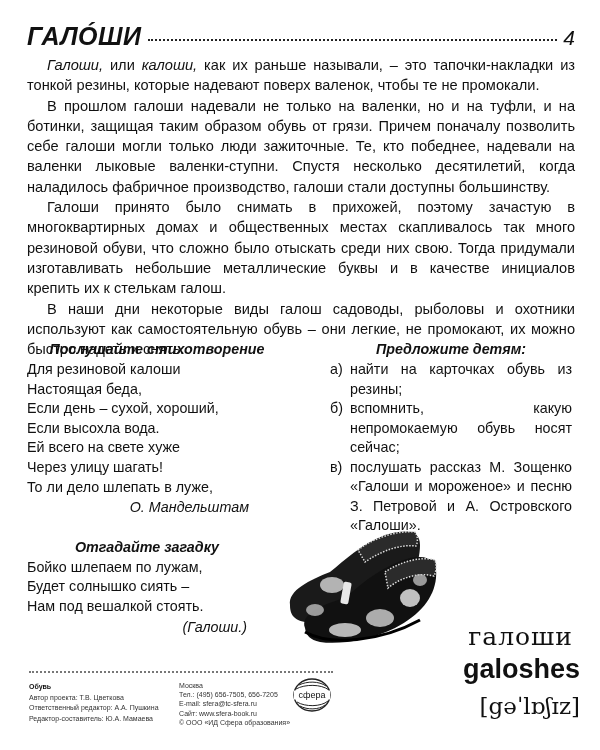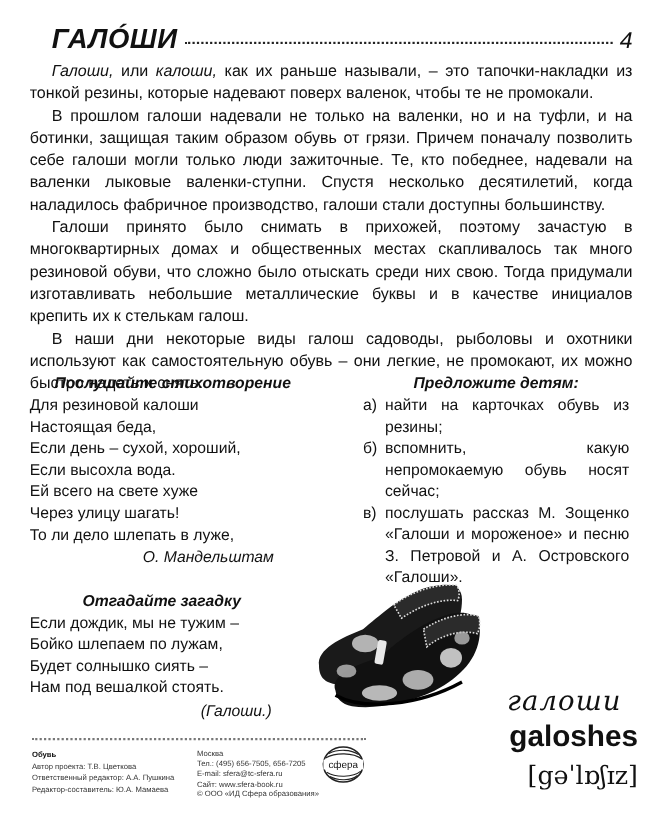--- a/index.html
+++ b/index.html
@@ -1,20 +1,20 @@
 <!DOCTYPE html>
 <html><head>
 <meta charset="utf-8">
 <style>
   html, body { margin: 0; padding: 0; background: #ffffff; }
   body { width: 600px; height: 750px; position: relative; overflow: hidden; color: #111; font-family: "Liberation Sans", sans-serif; }
   .page { position: absolute; left: 0; top: 0; width: 600px; height: 750px; }
 
   .title-row { position: absolute; left: 27px; top: 22px; width: 548px; height: 30px; display: flex; align-items: baseline; }
-  .title { font-family: "Liberation Sans", sans-serif; font-weight: bold; font-style: italic; font-size: 25px; letter-spacing: 0.5px; white-space: nowrap; margin-left: 20px; }
+  .title { font-family: "Liberation Sans", sans-serif; font-weight: bold; font-style: italic; font-size: 25px; letter-spacing: 0.5px; white-space: nowrap; }
   .dots { flex: 1; border-bottom: 2px dotted #222; margin: 0 6px; transform: translateY(-4px); }
   .pagenum { font-style: italic; font-size: 21px; font-weight: normal; }
 
   .intro { position: absolute; left: 27px; top: 55px; width: 548px; font-size: 14.6px; line-height: 20.3px; text-align: justify; }
   .intro p { margin: 0; text-indent: 20px; }
   .intro p:first-child { text-indent: 20px; }
   .intro em { font-style: italic; }
 
   .col-left { position: absolute; left: 27px; top: 341px; width: 260px; font-size: 14.3px; }
   .col-right { position: absolute; left: 330px; top: 341px; width: 242px; font-size: 14.3px; }
@@ -25,21 +25,21 @@
   .task { display: flex; line-height: 19.5px; }
   .task-label { width: 20px; flex: none; }
   .task-text { flex: 1; text-align: justify; }
 
   .riddle { position: absolute; left: 27px; top: 539px; width: 240px; font-size: 14.3px; }
   .riddle .poem-line { line-height: 19.4px; }
   .riddle-answer { font-style: italic; text-align: right; padding-right: 20px; line-height: 20px; margin-top: 1px; }
 
   .shoe-image { position: absolute; left: 270px; top: 510px; width: 170px; height: 140px; }
 
-  .cursive-word { position: absolute; left: 453px; top: 622px; width: 120px; text-align: center; font-family: "DejaVu Serif", serif; font-style: italic; font-size: 25px; letter-spacing: 1px; color: #111; }
+  .cursive-word { position: absolute; left: 453px; top: 622px; width: 120px; text-align: right; font-family: "DejaVu Serif", serif; font-size: 25px; letter-spacing: 1px; color: #111; }
   .en-word { position: absolute; left: 440px; top: 654px; width: 140px; text-align: right; font-weight: bold; font-size: 27px; padding-right: 10px; }
   .transcription { position: absolute; left: 440px; top: 693px; width: 140px; text-align: right; font-family: "DejaVu Serif", serif; font-size: 23px; padding-right: 10px; }
 
   .footer-dots { position: absolute; left: 29px; top: 671px; width: 304px; border-top: 2px dotted #777; }
   .footer-left { position: absolute; left: 29px; top: 682px; width: 150px; font-size: 7px; line-height: 10.5px; color: #333; }
   .footer-left .strong { font-weight: bold; color: #111; }
   .footer-mid { position: absolute; left: 179px; top: 681px; width: 115px; font-size: 7px; line-height: 9.2px; color: #333; }
   .logo { position: absolute; left: 291px; top: 676px; width: 42px; height: 38px; }
 </style>
 </head>
@@ -83,21 +83,20 @@
       <span class="task-text">вспомнить, какую непромокаемую обувь носят сейчас;</span>
     </div>
     <div class="task">
       <span class="task-label">в)</span>
       <span class="task-text">послушать рассказ М. Зощенко «Галоши и мороженое» и песню З. Петровой и А. Островского «Галоши».</span>
     </div>
   </div>
 
   <div class="riddle">
     <div class="section-head">Отгадайте загадку</div>
-    <div class="poem-line">Если дождик, мы не тужим –</div>
     <div class="poem-line">Бойко шлепаем по лужам,</div>
     <div class="poem-line">Будет солнышко сиять –</div>
     <div class="poem-line">Нам под вешалкой стоять.</div>
     <div class="riddle-answer">(Галоши.)</div>
   </div>
 
   <svg class="shoe-image" viewBox="0 0 170 140" xmlns="http://www.w3.org/2000/svg">
 
     <path d="M20 95 C 18 80, 40 70, 60 62 C 75 50, 90 35, 115 25 C 140 18, 150 22, 150 35 C 150 55, 140 75, 120 90 C 100 105, 60 115, 35 112 C 22 110, 20 102, 20 95 Z" fill="#1a1a1a"></path>
     <path d="M88 40 C 100 30, 125 20, 145 22 C 148 26, 148 32, 146 36 C 128 34, 110 42, 95 52 Z" fill="#2b2b2b" stroke="#ddd" stroke-dasharray="1.5 1.5" stroke-width="1.5"></path>

